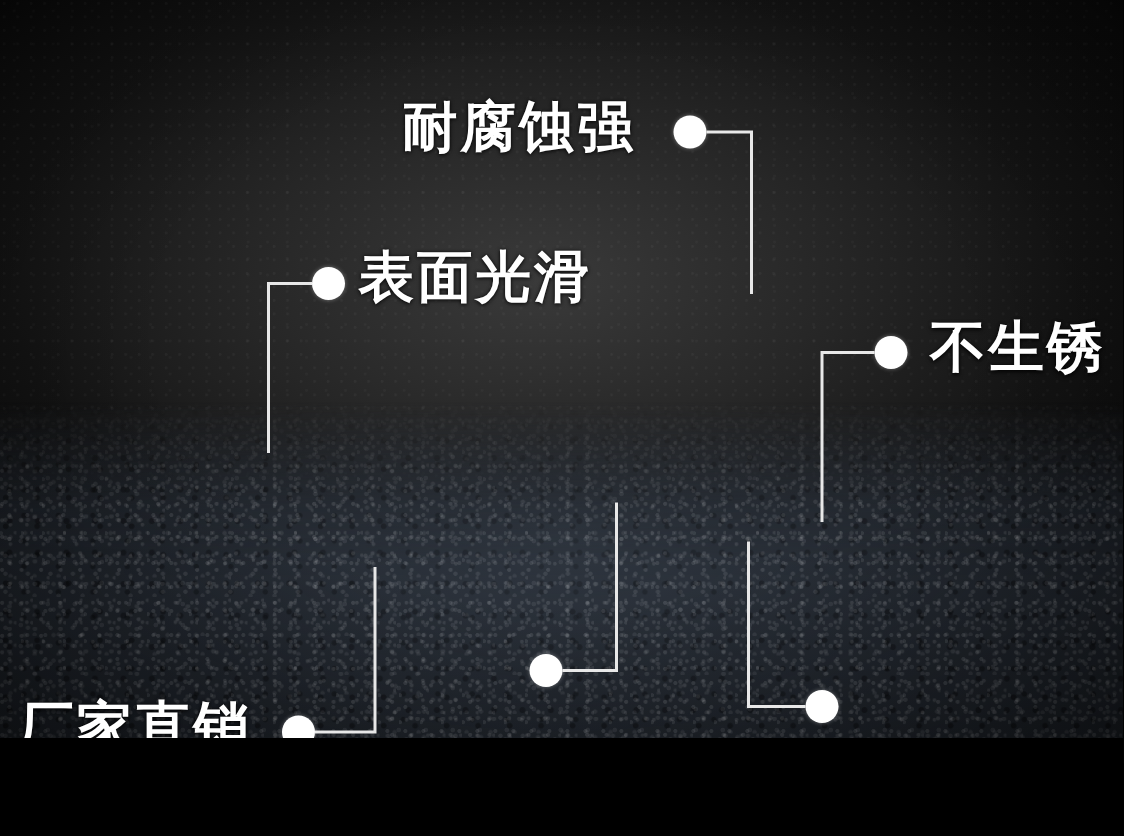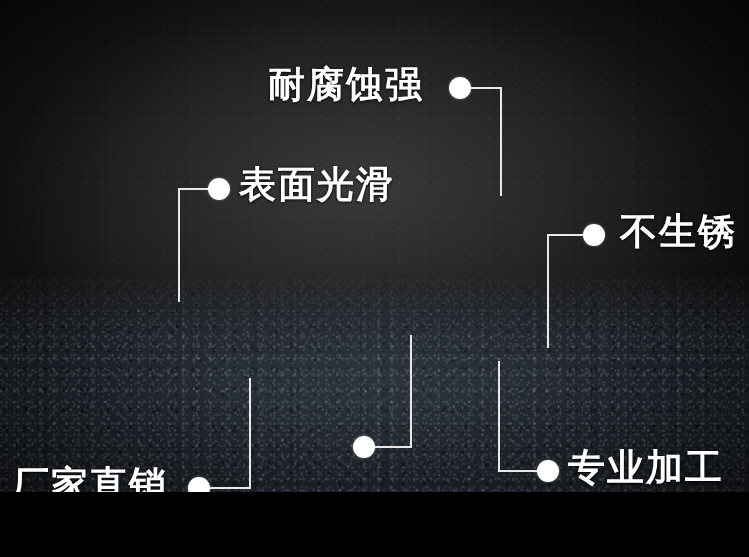--- a/index.html
+++ b/index.html
@@ -130,15 +130,14 @@
   <span class="dot" style="width: 22px; height: 22px; left: 208px; top: 178px;"></span>
   <span class="dot" style="width: 22px; height: 22px; left: 583px; top: 224px;"></span>
   <span class="dot" style="width: 22px; height: 22px; left: 188px; top: 477px;"></span>
   <span class="dot" style="width: 22px; height: 22px; left: 353px; top: 436px;"></span>
   <span class="dot" style="width: 22px; height: 22px; left: 537px; top: 460px;"></span>
 
   <div class="feat-label" style="left: 268px; top: 66px;">耐腐蚀强</div>
   <div class="feat-label" style="left: 239px; top: 166px;">表面光滑</div>
   <div class="feat-label" style="left: 12px; top: 466px;">厂家直销</div>
   <div class="feat-label" style="left: 620px; top: 213px;">不生锈</div>
-  <div class="feat-label" style="left: 568px; top: 449px;">专业加工</div>
 
 </div>
 
 </body></html>

